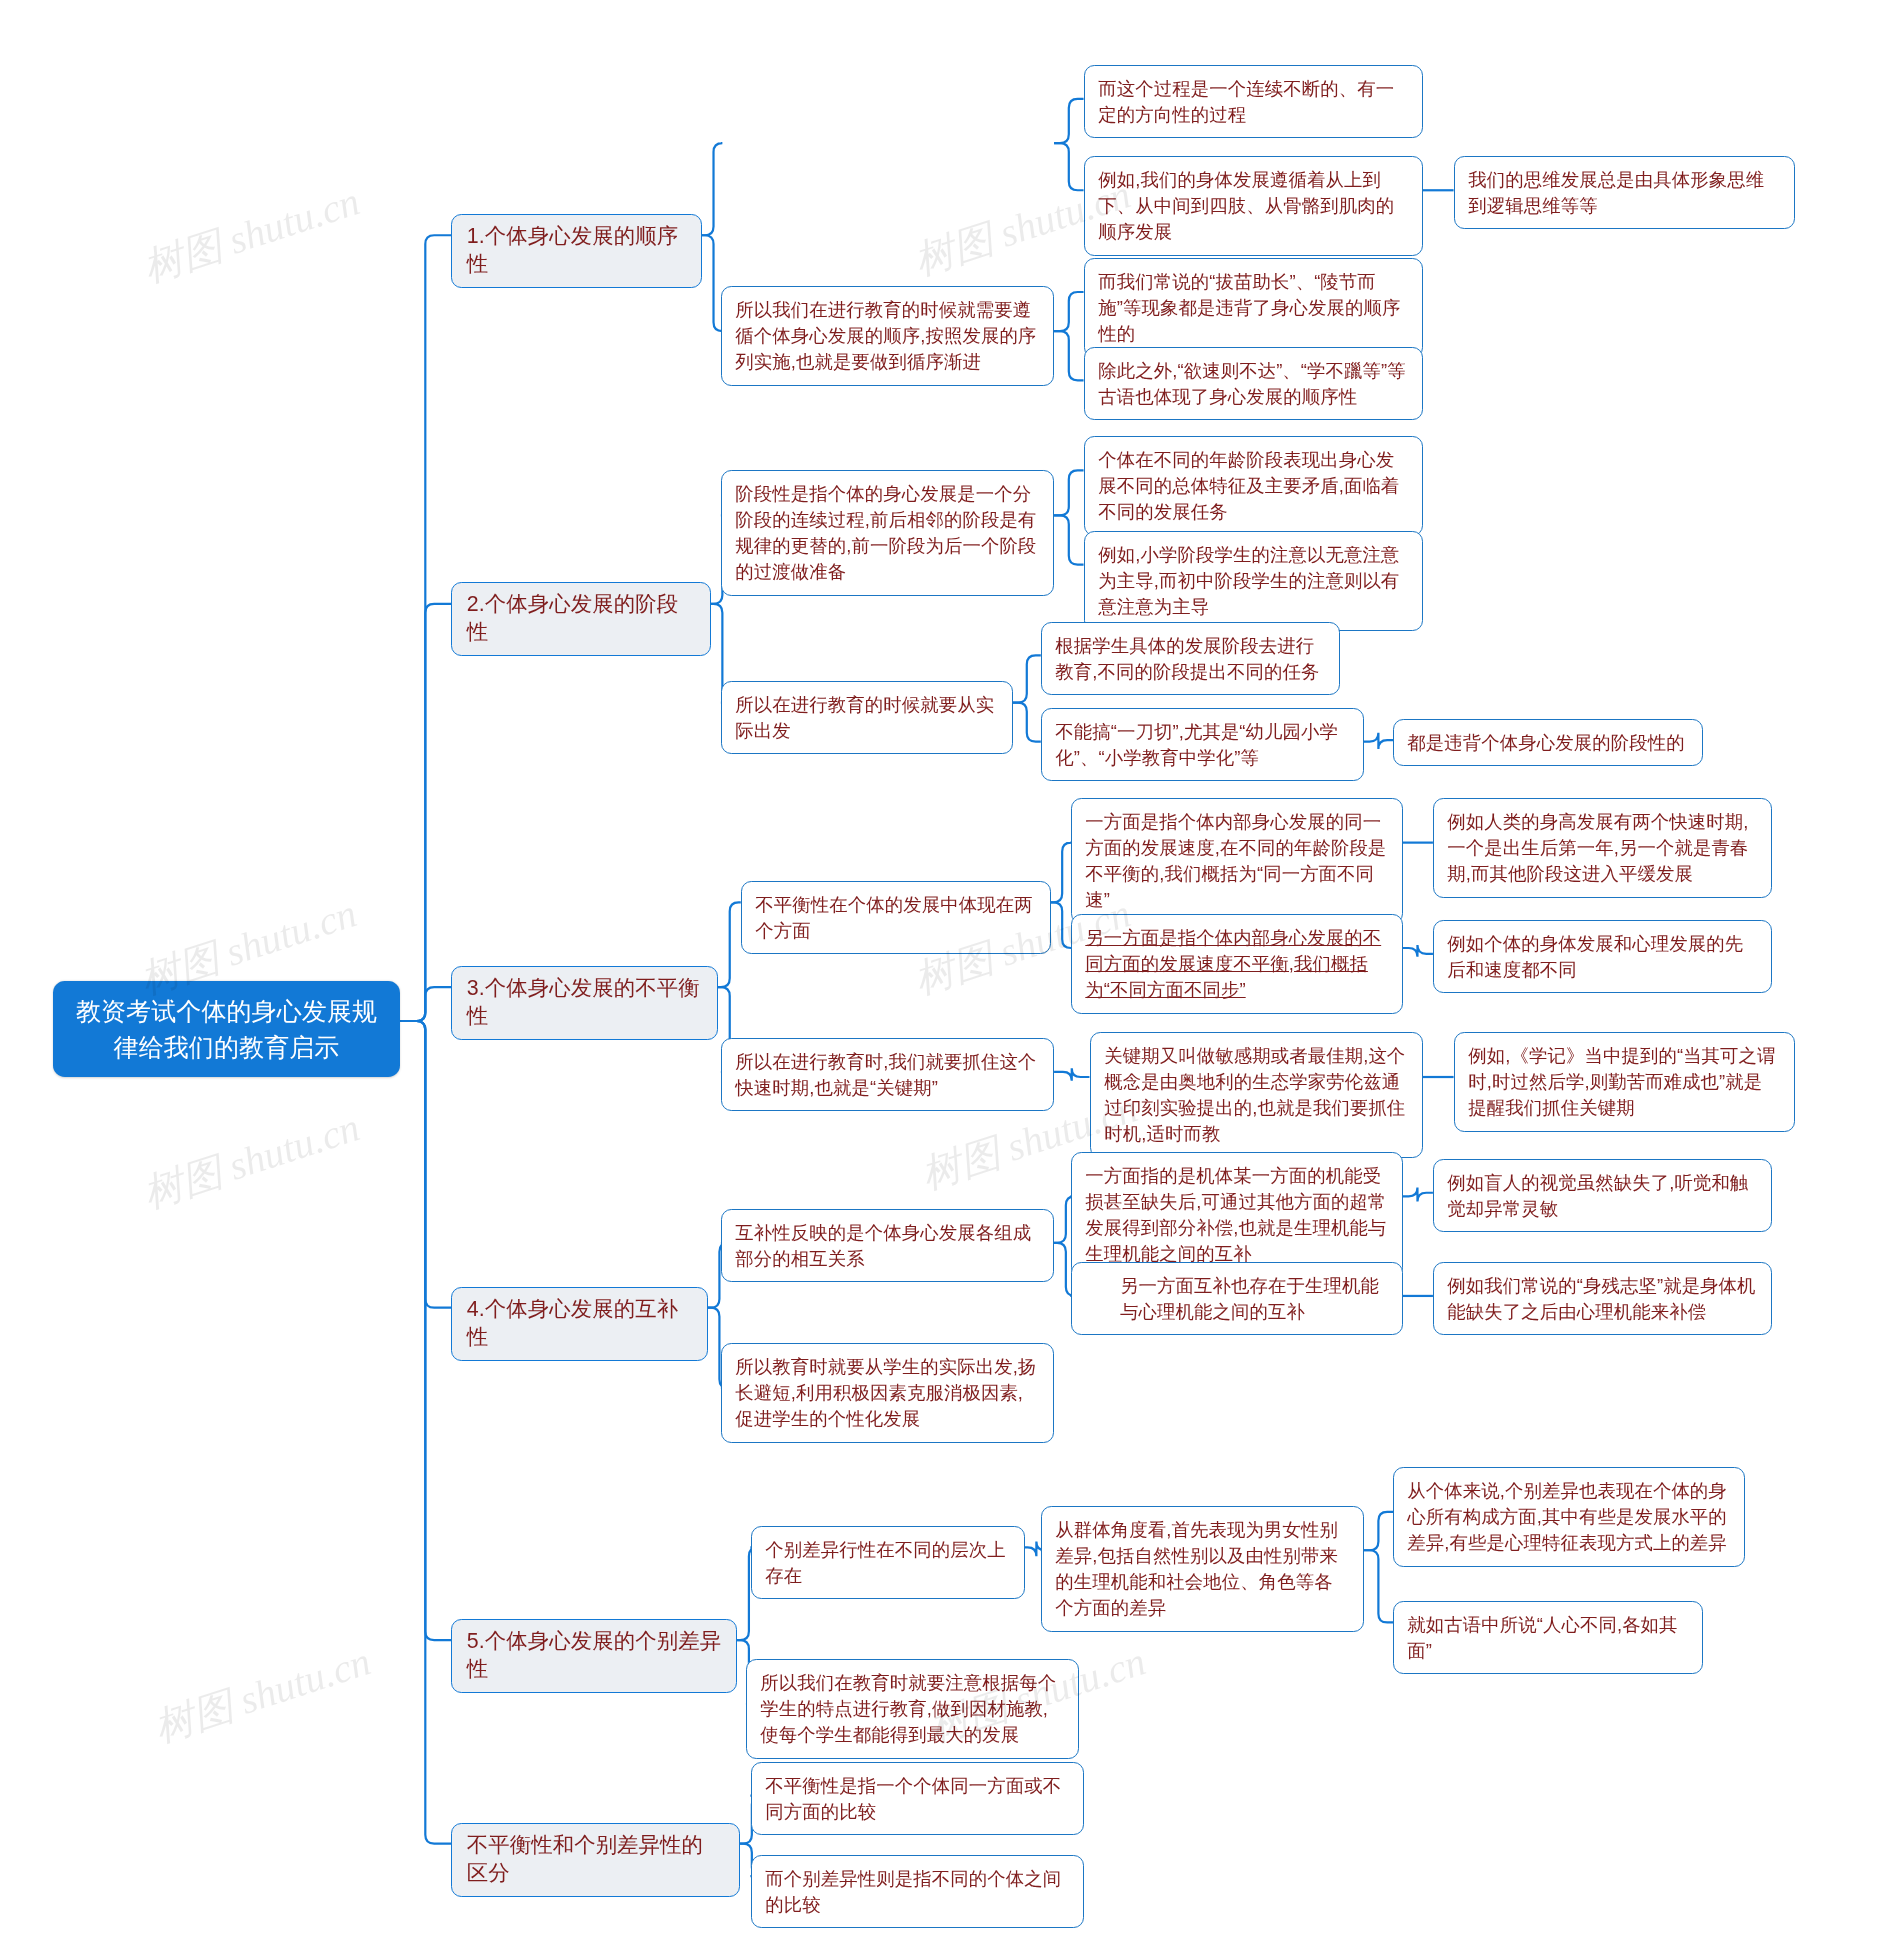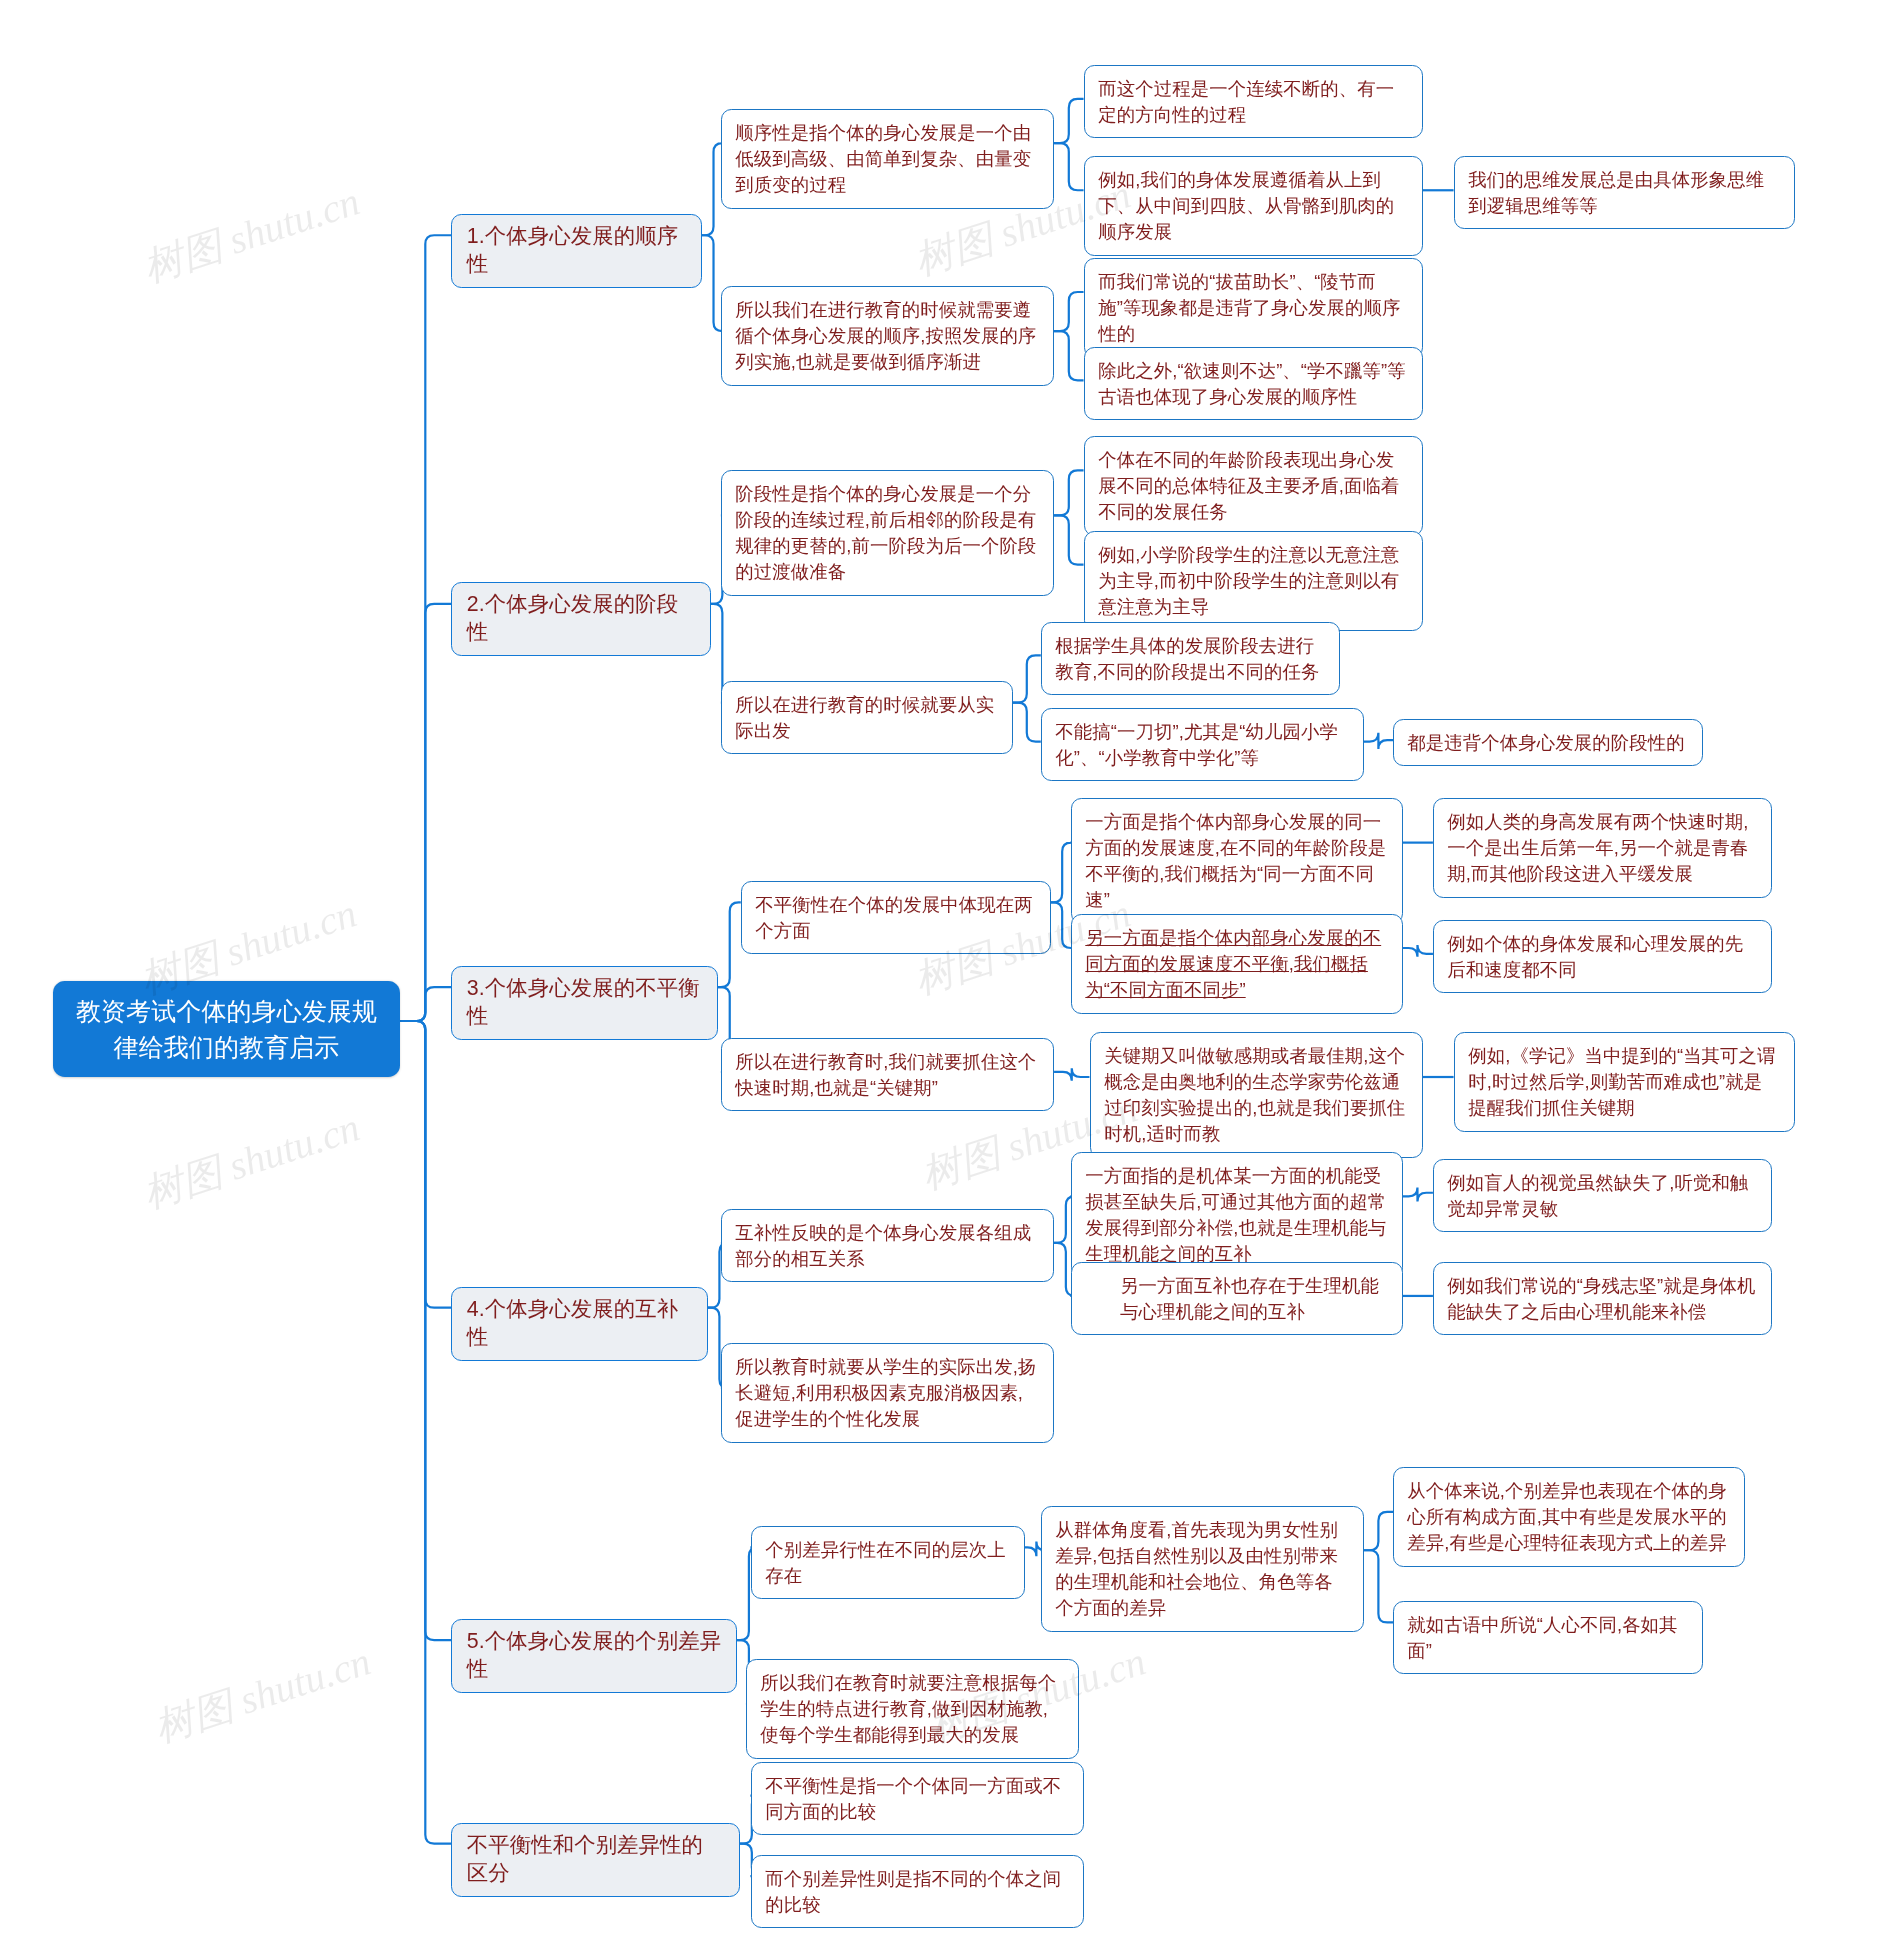--- a/index.html
+++ b/index.html
@@ -96,23 +96,20 @@
       <path d="M542,1385 L565,1385 Q577,1385 577,1397 L577,2489 Q577,2501 589,2501 L612,2501" fill="none" stroke="#1279d6" stroke-width="3"></path>
       <path d="M1004,2501 L1008,2501 Q1020,2501 1020,2489 L1020,2448 Q1020,2436 1032,2436 L1018,2436" fill="none" stroke="#1279d6" stroke-width="3"></path>
       <path d="M1004,2501 L1008,2501 Q1020,2501 1020,2513 L1020,2533 Q1020,2545 1032,2545 L1018,2545" fill="none" stroke="#1279d6" stroke-width="3"></path>
     </svg>
 <div class="node n-root" style="left: 53px; top: 981px; width: 347px; min-height: 81px; white-space: normal;">
       <span class="txt">教资考试个体的身心发展规律给我们的教育启示</span>
     </div>
     <div class="node n-l1" style="left: 451px; top: 214px; width: 251px; min-height: 43px;">
       <span class="txt">1.个体身心发展的顺序性</span>
     </div>
-    <div class="node n-l2" style="left: 721px; top: 109px; width: 333px; min-height: 68px;">
-      <span class="txt">顺序性是指个体的身心发展是一个由低级到高级、由简单到复杂、由量变到质变的过程</span>
-    </div>
     <div class="node n-l3" style="left: 1084px; top: 65px; width: 339px; min-height: 68px;">
       <span class="txt">而这个过程是一个连续不断的、有一定的方向性的过程</span>
     </div>
     <div class="node n-l3" style="left: 1084px; top: 156px; width: 339px; min-height: 68px;">
       <span class="txt">例如,我们的身体发展遵循着从上到下、从中间到四肢、从骨骼到肌肉的顺序发展</span>
     </div>
     <div class="node n-l4" style="left: 1454px; top: 156px; width: 341px; min-height: 68px;">
       <span class="txt">我们的思维发展总是由具体形象思维到逻辑思维等等</span>
     </div>
     <div class="node n-l2" style="left: 721px; top: 286px; width: 333px; min-height: 90px;">

